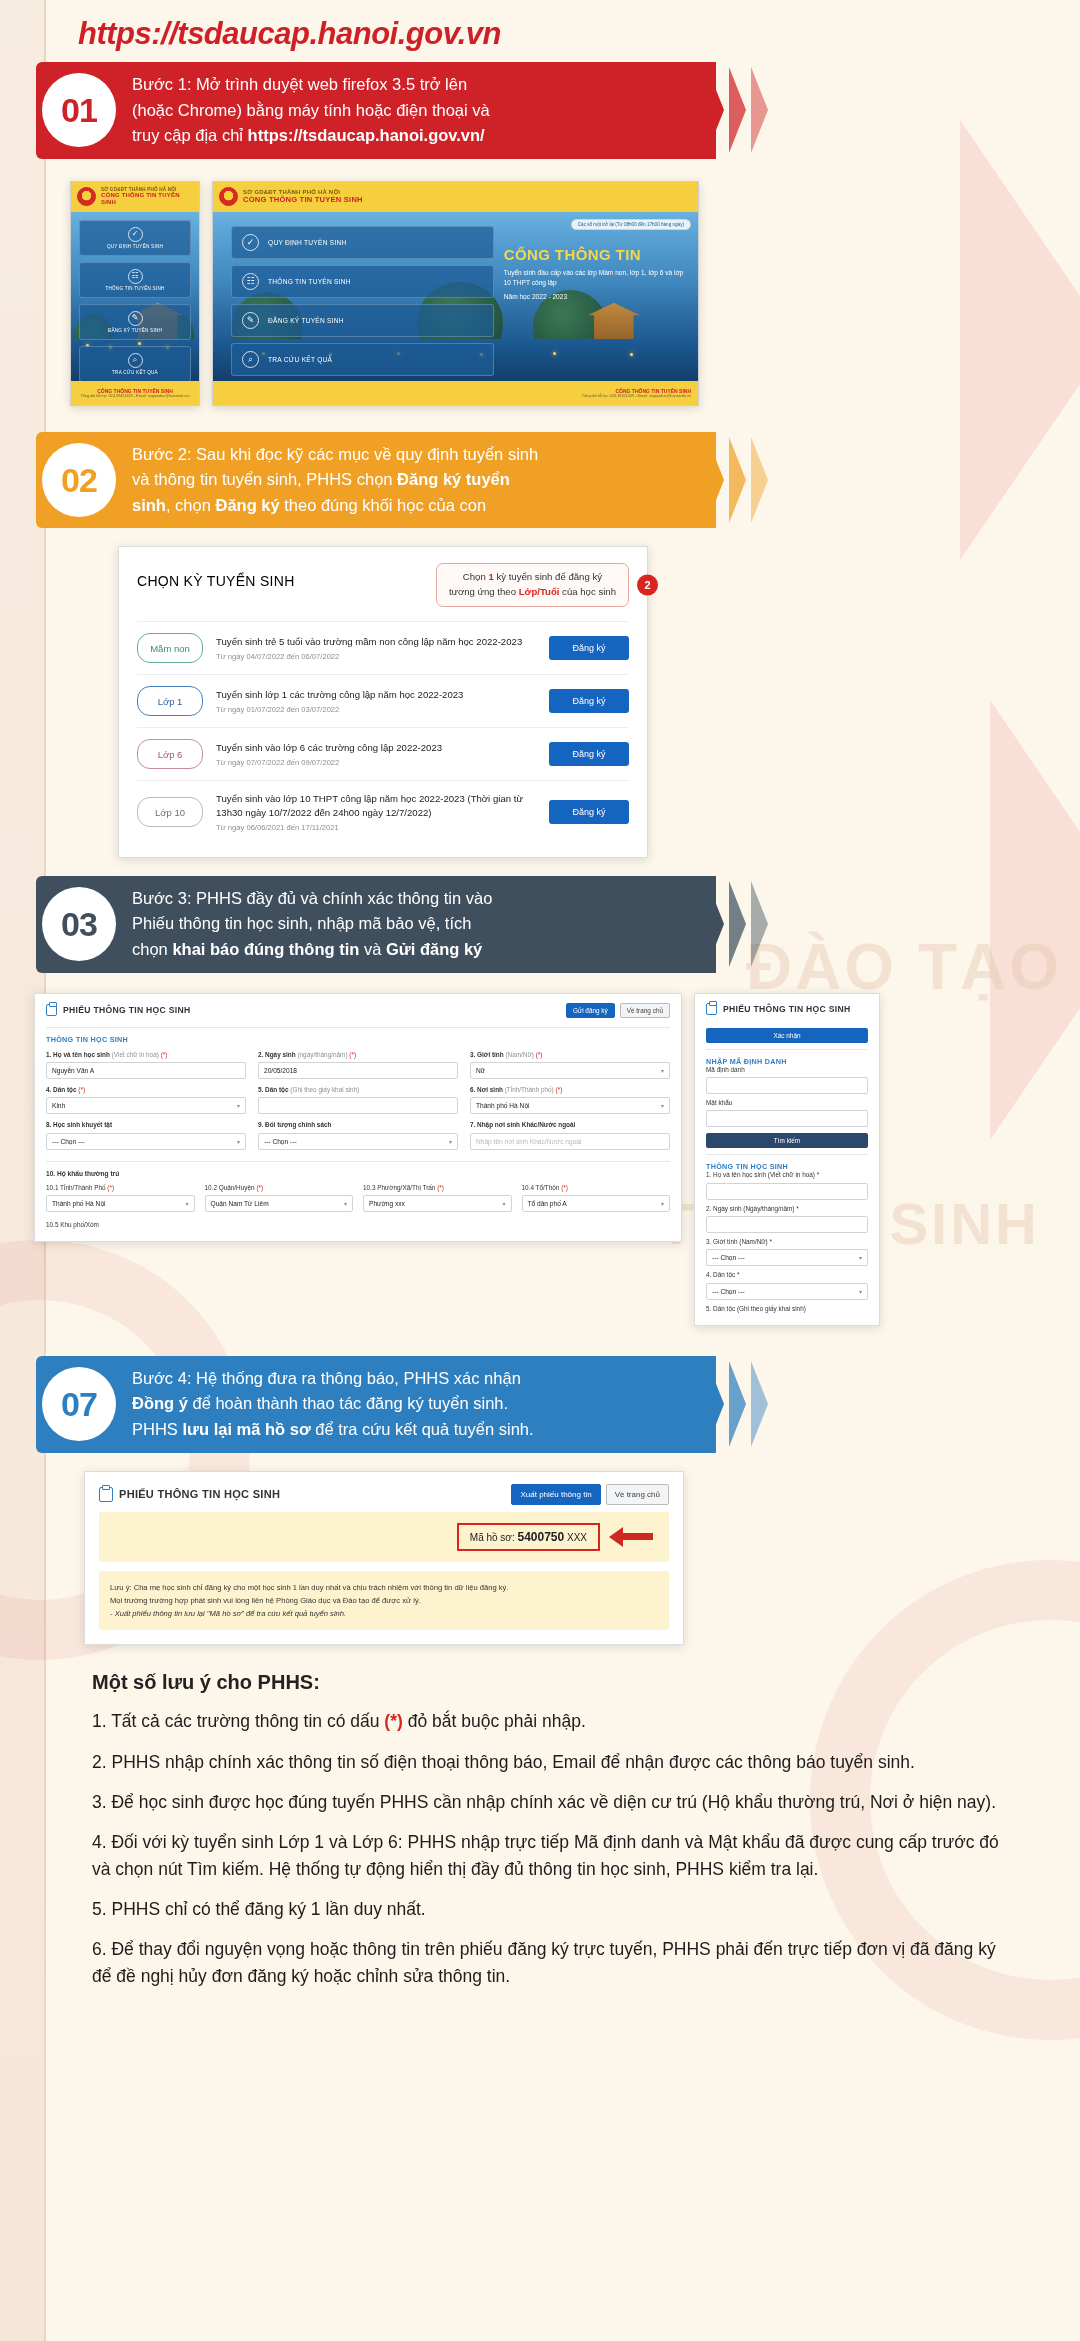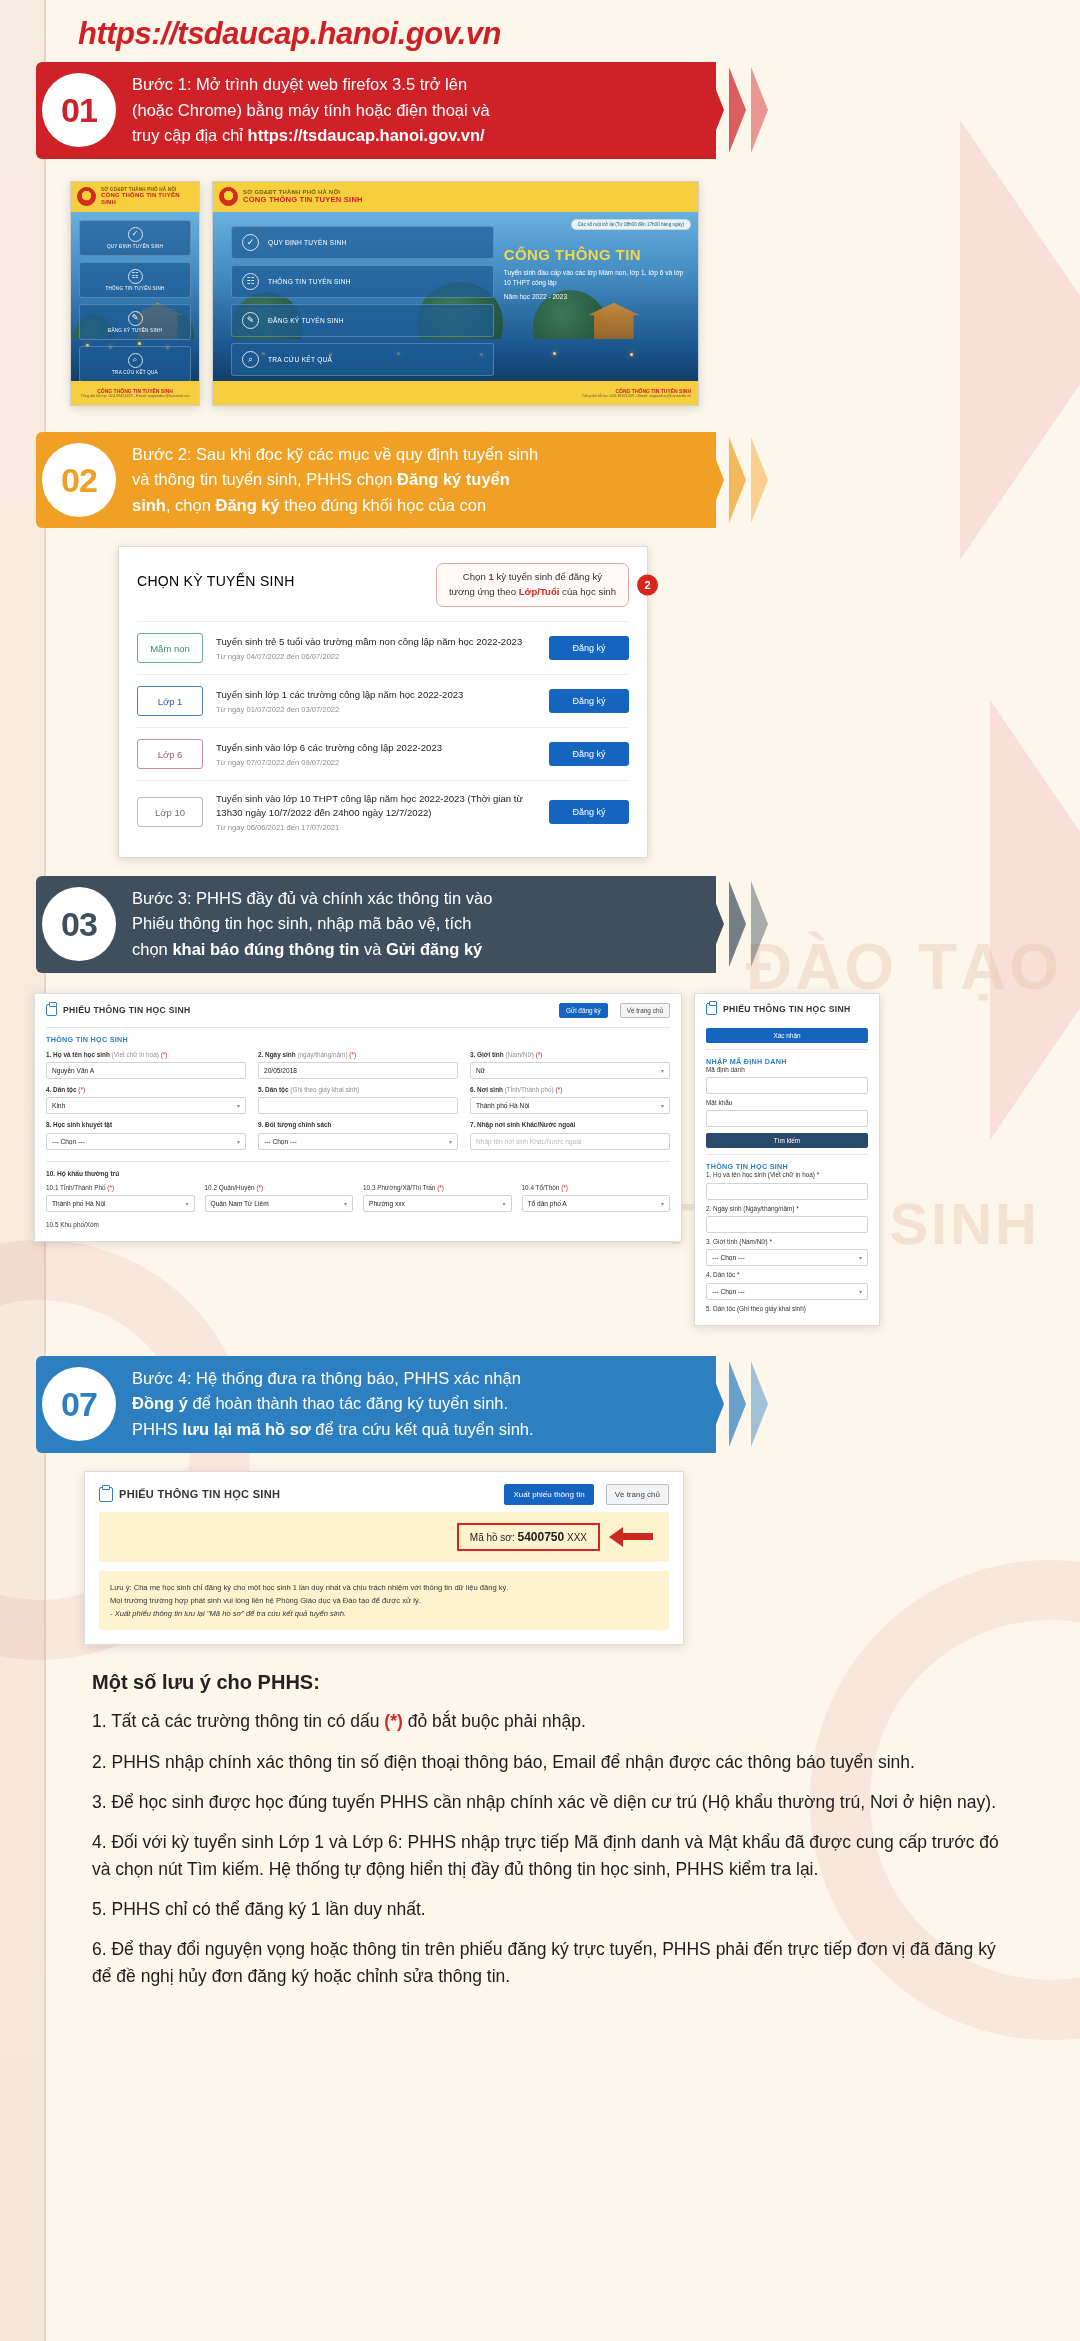--- a/index.html
+++ b/index.html
@@ -211,21 +211,21 @@
     width: 21px; height: 21px; border-radius: 50%; background: #d6261f;
     color: #fff; font-size: 11px; font-weight: bold;
     display: flex; align-items: center; justify-content: center;
   }
   .s2-row {
     display: flex; align-items: center; gap: 13px;
     padding: 11px 0; border-top: 1px solid #eceef0;
   }
   .s2-row:first-of-type { border-top: none; }
   .tag {
-    flex: none; width: 66px; height: 30px; border-radius: 3px;
+    flex: none; width: 66px; height: 30px; border-radius: 13px;
     display: flex; align-items: center; justify-content: center;
     font-size: 9.5px; background: #fff;
   }
   .tag.mamnon { border: 1px solid #65b089; color: #3f8f63; }
   .tag.lop1   { border: 1px solid #4a7fbf; color: #2c5e9e; }
   .tag.lop6   { border: 1px solid #c58ba0; color: #a4566f; }
   .tag.lop10  { border: 1px solid #b9b9b9; color: #6c6c6c; }
   .s2-info { flex: 1; min-width: 0; }
   .s2-info .main { font-size: 9.6px; color: #222; line-height: 1.45; }
   .s2-info .sub  { font-size: 7.6px; color: #8a8f95; margin-top: 3px; }
@@ -241,21 +241,21 @@
   .form-shot { padding: 9px 11px; }
   .form-main { width: 648px; }
   .form-side { width: 186px; }
   .fs-head { display: flex; align-items: center; justify-content: space-between; padding-bottom: 7px; }
   .fs-title { display: flex; align-items: center; gap: 6px; font-size: 8.6px; font-weight: bold; color: #333; letter-spacing:.3px; }
   .clip-ico {
     width: 11px; height: 12px; border: 1.3px solid #2f7fc4; border-radius: 2px;
     position: relative; flex: none;
   }
   .clip-ico::after { content:""; position:absolute; left:2px; top:-3px; width:6px; height:3px; border:1.3px solid #2f7fc4; border-radius:1px; background:#fff; }
-  .fs-btns { display: flex; gap: 12px; }
+  .fs-btns { display: flex; gap: 5px; }
   .mini-btn { font-size: 6.4px; border-radius: 2px; padding: 3px 6px; border: 1px solid #bbb; background:#f3f4f6; color:#444; cursor:pointer; }
   .mini-btn.primary { background:#1565c0; border-color:#1565c0; color:#fff; }
   .section-label { font-size: 7.2px; font-weight: bold; color: #2f7fc4; letter-spacing:.3px; border-top: 1px solid #e6e8ea; padding-top: 7px; margin-top: 2px; }
   .grid3 { display: grid; grid-template-columns: 1fr 1fr 1fr; gap: 6px 12px; margin-top: 7px; }
   .grid4 { display: grid; grid-template-columns: 1fr 1fr 1fr 1fr; gap: 6px 10px; margin-top: 7px; }
   .fld-lab { font-size: 6.4px; color: #333; margin-bottom: 3px; line-height: 1.3; }
   .fld-lab .b { font-weight: bold; }
   .fld-lab .muted { color: #8b9097; font-weight: normal; }
   .fld-lab .req { color: #d6261f; }
   .fld {
@@ -499,21 +499,21 @@
       <div class="main">Tuyển sinh vào lớp 6 các trường công lập 2022-2023</div>
       <div class="sub">Từ ngày 07/07/2022 đến 09/07/2022</div>
     </div>
     <button class="btn-reg">Đăng ký</button>
   </div>
 
   <div class="s2-row">
     <div class="tag lop10">Lớp 10</div>
     <div class="s2-info">
       <div class="main">Tuyển sinh vào lớp 10 THPT công lập năm học 2022-2023 (Thời gian từ 13h30 ngày 10/7/2022 đến 24h00 ngày 12/7/2022)</div>
-      <div class="sub">Từ  ngày 06/06/2021 đến 17/07/2021</div>
+      <div class="sub">Từ  ngày 06/06/2021 đến 17/11/2021</div>
     </div>
     <button class="btn-reg">Đăng ký</button>
   </div>
 </div>
 
 <div class="step" style="margin-top:18px;">
   <div class="step-banner dark">
     <div class="step-num">03</div>
     <div class="step-text">
       <span>Bước 3: PHHS đầy đủ và chính xác thông tin vào</span><br>

